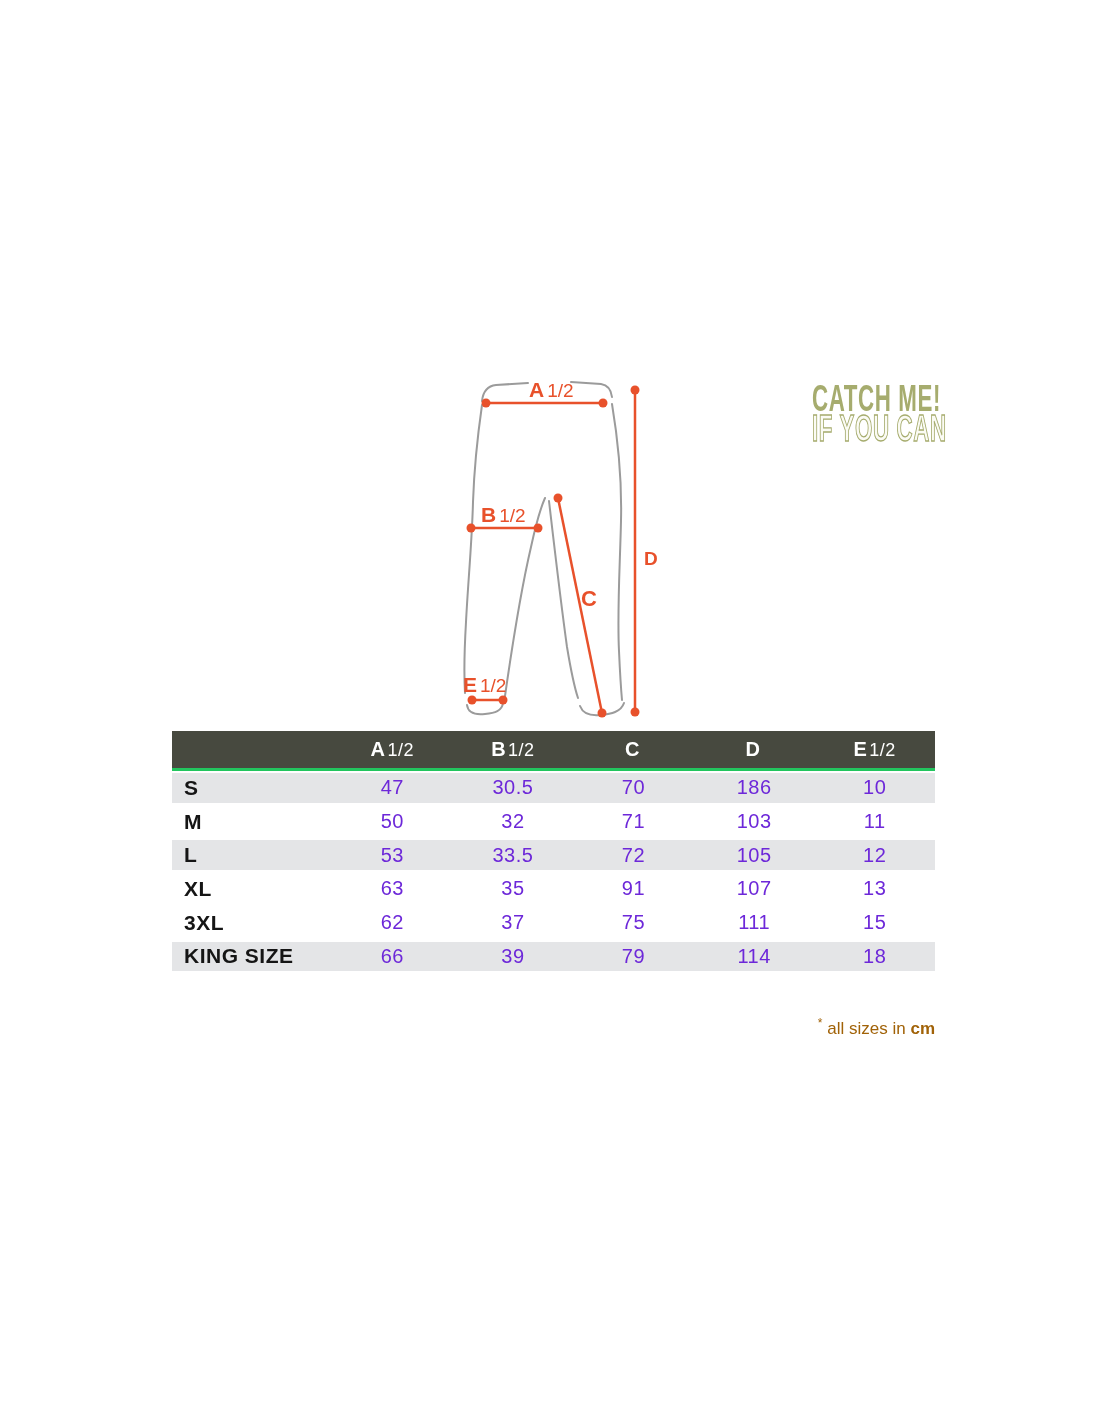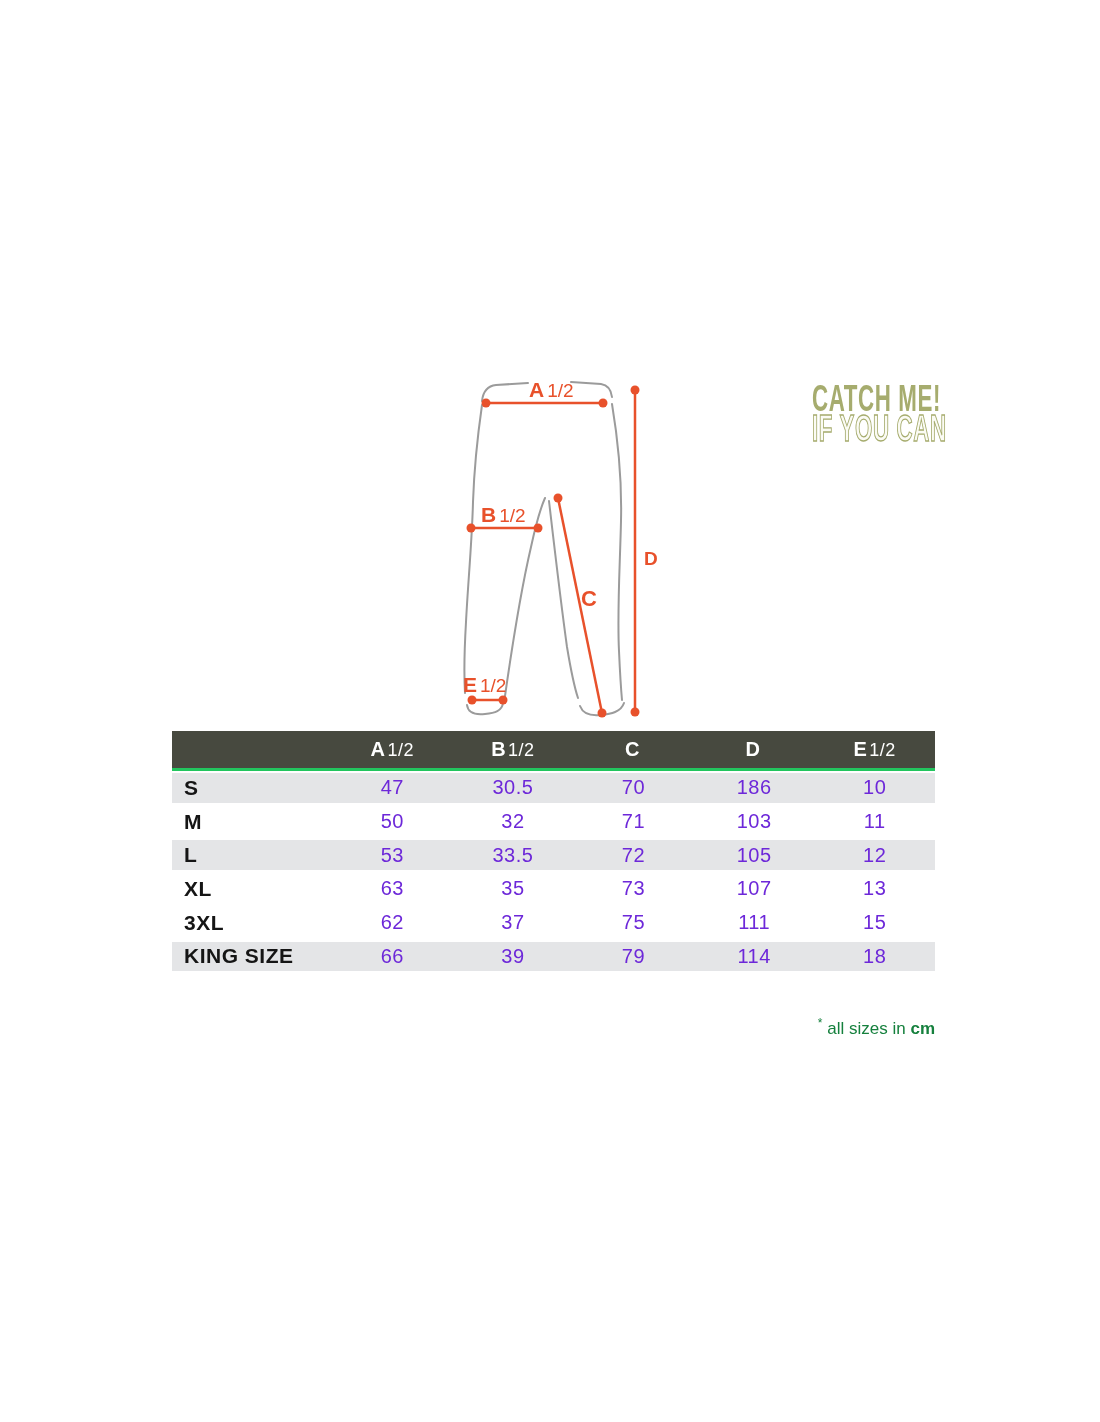--- a/index.html
+++ b/index.html
@@ -130,21 +130,21 @@
     font-size: 18px;
     margin-left: 2px;
   }
 
   
   .footnote {
     position: absolute;
     right: 165px;
     top: 1016px;
     font-size: 17px;
-    color: #15803d;
+    color: #a16207;
     text-align: right;
   }
   .footnote sup { font-size: 12px; }
   .footnote b { font-weight: bold; }
 </style>
 </head>
 <body>
 
 <div class="canvas">
 
@@ -234,21 +234,21 @@
       <div class="t-cell">33.5</div>
       <div class="t-cell">72</div>
       <div class="t-cell">105</div>
       <div class="t-cell">12</div>
     </div>
 
     <div class="t-row">
       <div class="t-cell label-col">XL</div>
       <div class="t-cell">63</div>
       <div class="t-cell">35</div>
-      <div class="t-cell">73</div>
+      <div class="t-cell">91</div>
       <div class="t-cell">107</div>
       <div class="t-cell">13</div>
     </div>
 
 
     <div class="t-row">
       <div class="t-cell label-col">3XL</div>
       <div class="t-cell">62</div>
       <div class="t-cell">37</div>
       <div class="t-cell">75</div>

